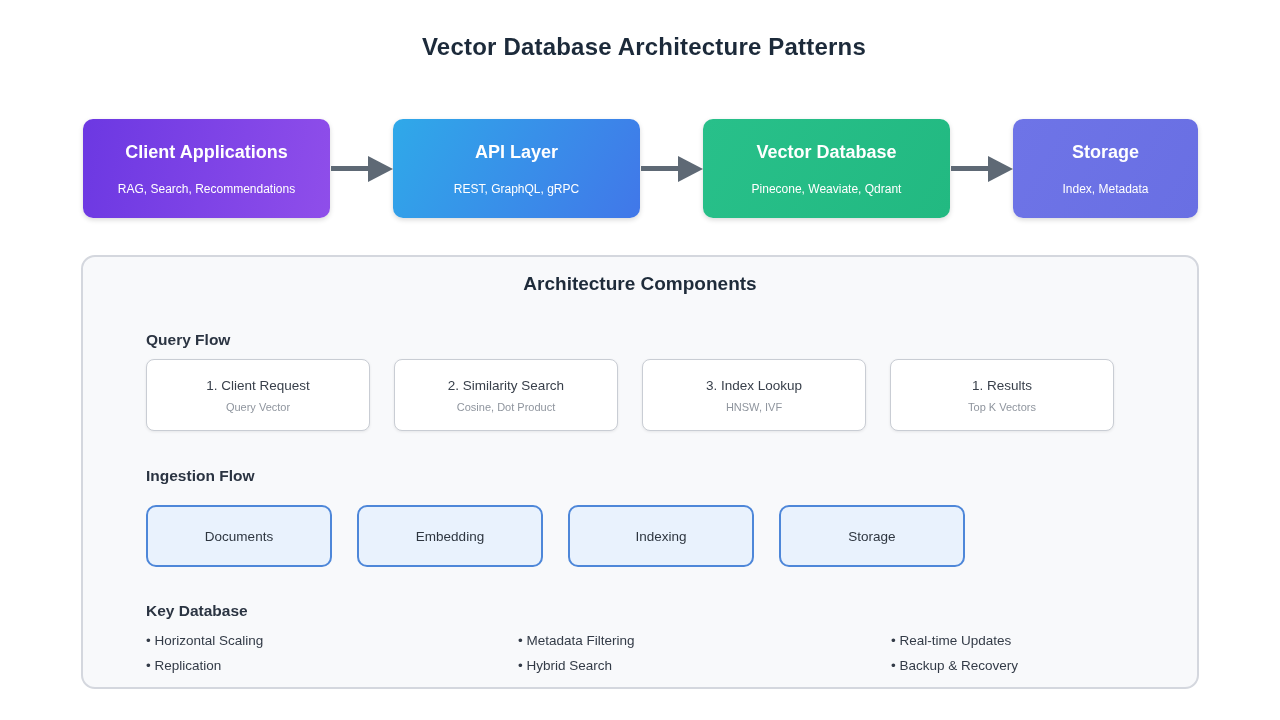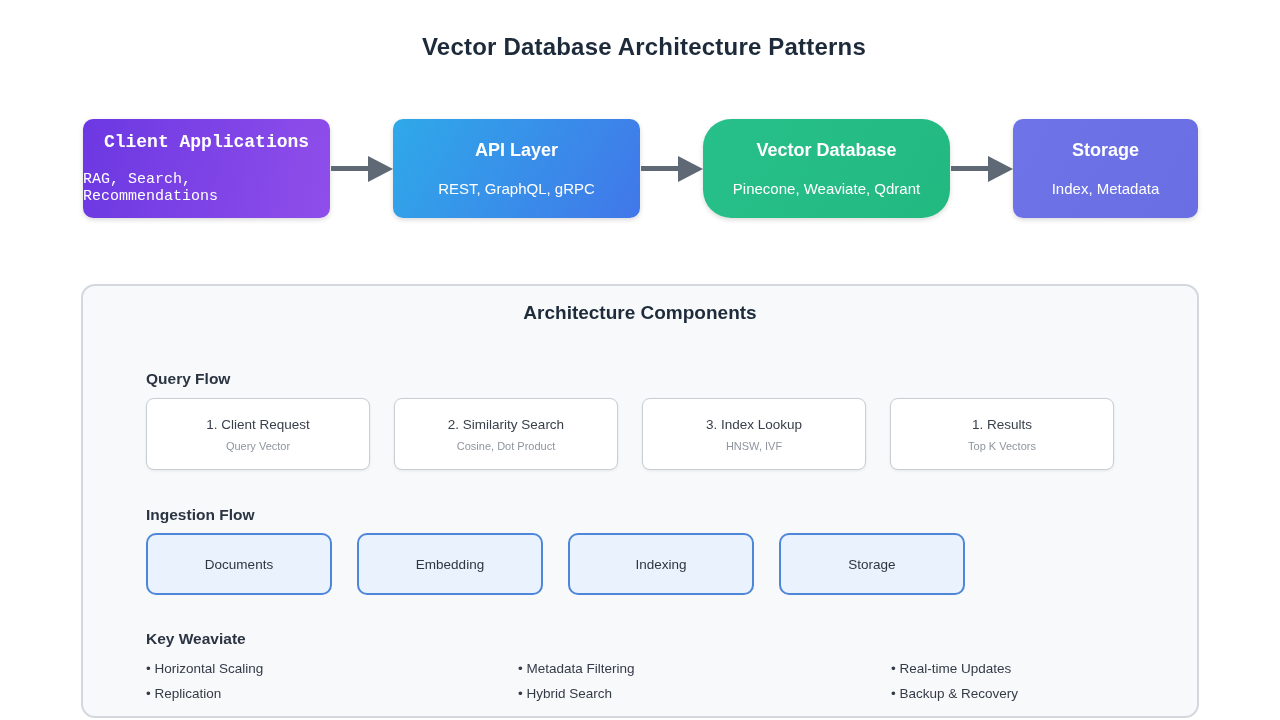--- a/index.html
+++ b/index.html
@@ -16,69 +16,69 @@
     padding-left: 8px;
   }
 
   
   .flow-node {
     position: absolute; top: 119px; height: 99px; border-radius: 10px;
     display: flex; flex-direction: column; align-items: center; justify-content: center;
     gap: 13px; color: #ffffff; box-shadow: 0 2px 5px rgba(0,0,0,0.15);
   }
   .flow-node .node-title { font-size: 18px; font-weight: bold; }
-  .flow-node .node-sub   { font-size: 15px; margin-top: 6px; }
+  .flow-node .node-sub   { font-size: 12px; margin-top: 6px; }
   #node-0 { left: 83px;  width: 247px; }
   #node-1 { left: 393px; width: 247px; }
-  #node-2 { left: 703px; width: 247px; border-radius: 28px; }
+  #node-2 { left: 703px; width: 247px; }
   #node-3 { left: 1013px; width: 185px; }
 
   
   .flow-arrow {
     position: absolute; top: 155px; height: 27px; width: 62px;
     display: flex; align-items: center;
   }
   #arrow-0 { left: 331px; }
   #arrow-1 { left: 641px; }
   #arrow-2 { left: 951px; }
   .arrow-line { flex: 1; height: 5px; background: #5e6975; }
   .arrow-head {
     width: 0; height: 0;
     border-top: 13px solid transparent;
     border-bottom: 13px solid transparent;
     border-left: 25px solid #5e6975;
   }
 
   
   .panel {
-    position: absolute; top: 284px; left: 81px; width: 1118px; height: 434px;
+    position: absolute; top: 255px; left: 81px; width: 1118px; height: 434px;
     background: #f8f9fb; border: 2px solid #d4d7de; border-radius: 14px;
     padding: 16px 63px 0 63px;
   }
   .panel-title {
     text-align: center; font-size: 19px; font-weight: bold; color: #1e2b3a;
     height: 22px; line-height: 22px;
   }
   .section-heading {
     font-size: 15.5px; font-weight: bold; color: #2b3442; height: 18px; line-height: 18px;
   }
-  .qf-heading { margin-top: 46px; }
+  .qf-heading { margin-top: 36px; }
 
   .qf-row { margin-top: 10px; display: flex; gap: 24px; width: 968px; }
   .qf-card {
     width: 224px; height: 72px; background: #ffffff;
     border: 1px solid #c9cdd4; border-radius: 8px;
     box-shadow: 0 1px 3px rgba(0,0,0,0.08);
     display: flex; flex-direction: column; align-items: center; justify-content: center; gap: 8px;
   }
   .qf-card .qf-title { font-size: 13.5px; color: #39404b; }
   .qf-card .qf-sub   { font-size: 11px; color: #8f959e; }
 
   .ing-heading { margin-top: 36px; }
-  .ing-row { margin-top: 9px; display: flex; gap: 25px; }
+  .ing-row { margin-top: 20px; display: flex; gap: 25px; }
   .ing-box {
     width: 186px; height: 62px; background: #e9f2fd;
     border: 2px solid #4e87d9; border-radius: 10px;
     display: flex; align-items: center; justify-content: center;
     font-size: 13.5px; color: #2e3640;
   }
 
   .kf-heading { margin-top: 35px; }
   .kf-grid {
     margin-top: 8px; width: 968px;
@@ -86,21 +86,21 @@
   }
   .kf-item { font-size: 13.5px; color: #333b47; line-height: 25px; }
 </style>
 </head>
 <body>
 
 <div class="stage">
 
   <h1 class="main-title">Vector Database Architecture Patterns</h1>
 
-  <div class="flow-node" id="node-0" style="background: linear-gradient(100deg, rgb(108, 56, 226), rgb(143, 78, 234)); font-family: Liberation Mono, monospace;">
+  <div class="flow-node" id="node-0" style="background: linear-gradient(100deg, rgb(108, 56, 226), rgb(143, 78, 234));">
     <div class="node-title">Client Applications</div>
     <div class="node-sub">RAG, Search, Recommendations</div>
   </div>
 
   <div class="flow-arrow" id="arrow-0">
     <div class="arrow-line"></div>
     <div class="arrow-head"></div>
   </div>
 
   <div class="flow-node" id="node-1" style="background: linear-gradient(120deg, rgb(47, 169, 233), rgb(65, 119, 233));">
@@ -152,21 +152,21 @@
     </div>
 
     <div class="section-heading ing-heading">Ingestion Flow</div>
     <div class="ing-row">
       <div class="ing-box">Documents</div>
       <div class="ing-box">Embedding</div>
       <div class="ing-box">Indexing</div>
       <div class="ing-box">Storage</div>
     </div>
 
-    <div class="section-heading kf-heading">Key Weaviate</div>
+    <div class="section-heading kf-heading">Key Database</div>
     <div class="kf-grid">
       <div class="kf-col">
         <div class="kf-item">• Horizontal Scaling</div>
         <div class="kf-item">• Replication</div>
       </div>
       <div class="kf-col">
         <div class="kf-item">• Metadata Filtering</div>
         <div class="kf-item">• Hybrid Search</div>
       </div>
       <div class="kf-col">

